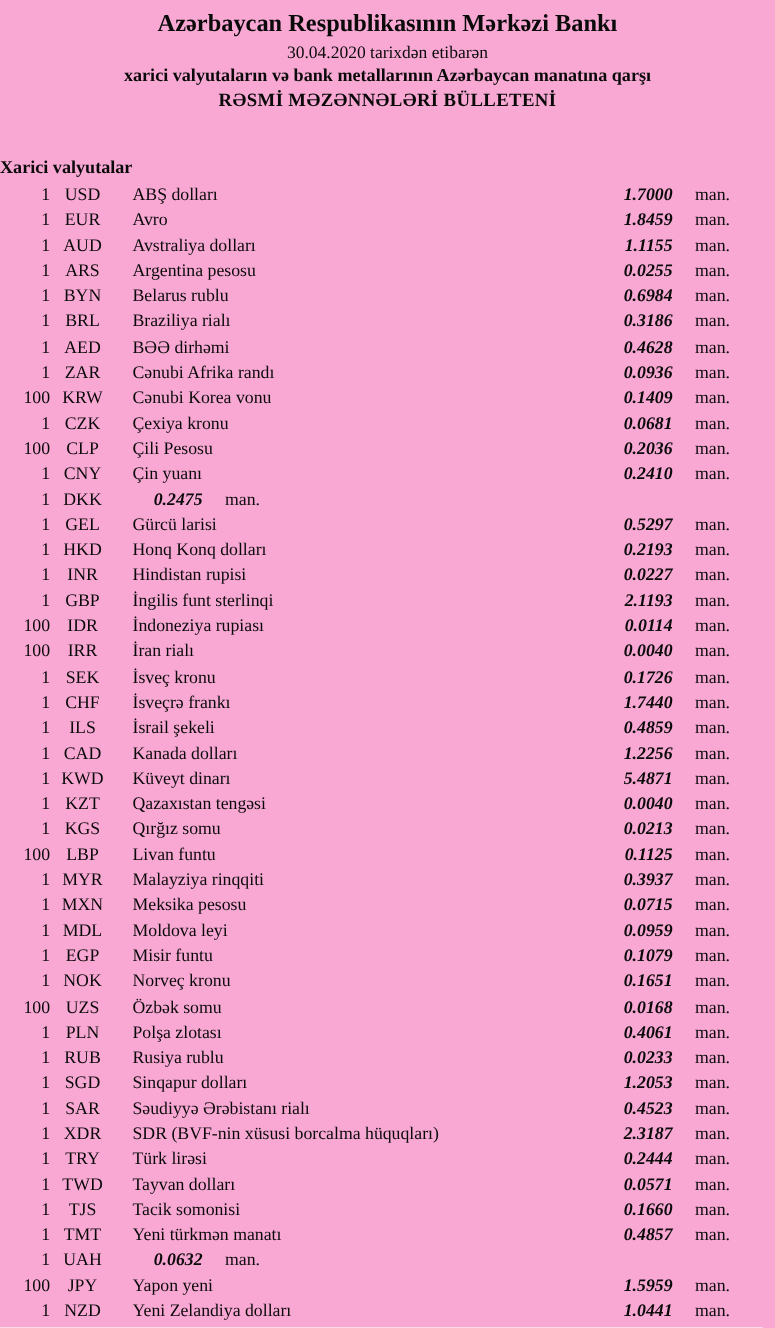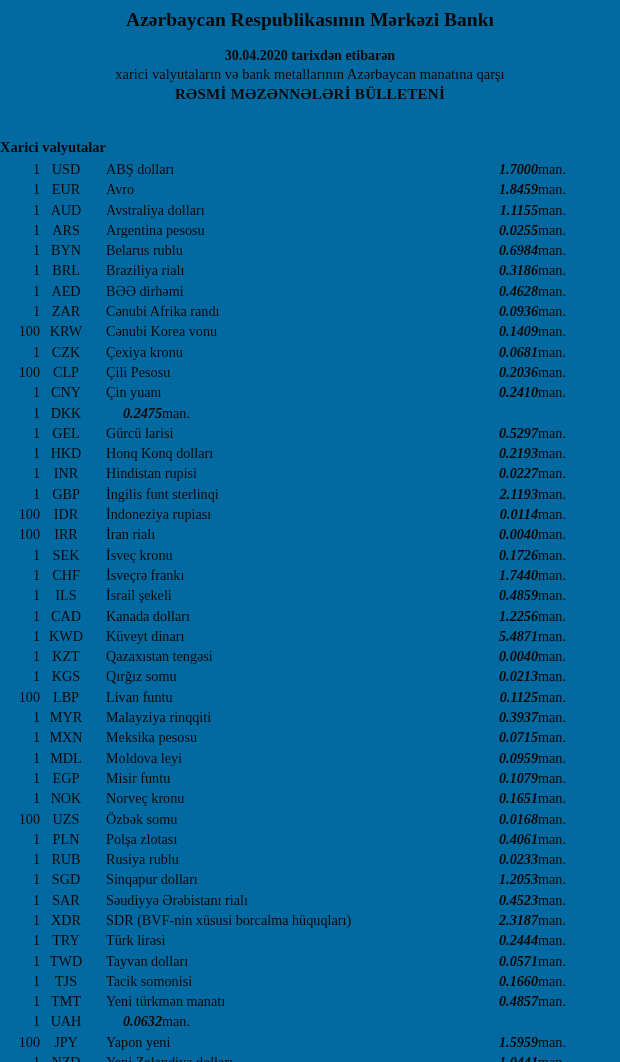--- a/index.html
+++ b/index.html
@@ -4,42 +4,42 @@
 <style>
   html, body {
     margin: 0;
     padding: 0;
     background: #ffffff;
   }
   .page {
     position: relative;
     width: 620px;
     height: 1062px;
-    background: #0369a1;
+    background: #f9a8d4;
     color: #0a0a0a;
     font-family: "Liberation Serif", "DejaVu Serif", serif;
     overflow: hidden;
     box-sizing: border-box;
     padding-top: 7px;
   }
   .header { text-align: center; }
   .title {
     font-size: 19.5px;
     font-weight: bold;
     line-height: 25px;
   }
   .date-line {
     font-size: 14px;
-    font-weight: bold;
+    font-weight: normal;
     line-height: 18px;
-    margin-top: 15px;
+    margin-top: 2px;
   }
   .subtitle {
     font-size: 14.5px;
-    font-weight: normal;
+    font-weight: bold;
     line-height: 19px;
   }
   .bulletin-title {
     font-size: 15px;
     font-weight: bold;
     line-height: 21px;
     letter-spacing: 0.3px;
   }
   .section-title {
     text-align: left;
@@ -80,21 +80,22 @@
     flex: 0 0 70px;
     width: 70px;
     text-align: right;
     font-weight: bold;
     font-style: italic;
   }
   .man {
     flex: 0 0 52px;
     width: 52px;
     box-sizing: border-box;
-    text-align: left;
+    padding-left: 12px;
+    text-align: center;
   }
 </style>
 </head>
 <body>
 
 <div class="page">
   <div class="header">
     <div class="title">Azərbaycan Respublikasının Mərkəzi Bankı</div>
     <div class="date-line">30.04.2020 tarixdən etibarən</div>
     <div class="subtitle">xarici valyutaların və bank metallarının Azərbaycan manatına qarşı</div>

